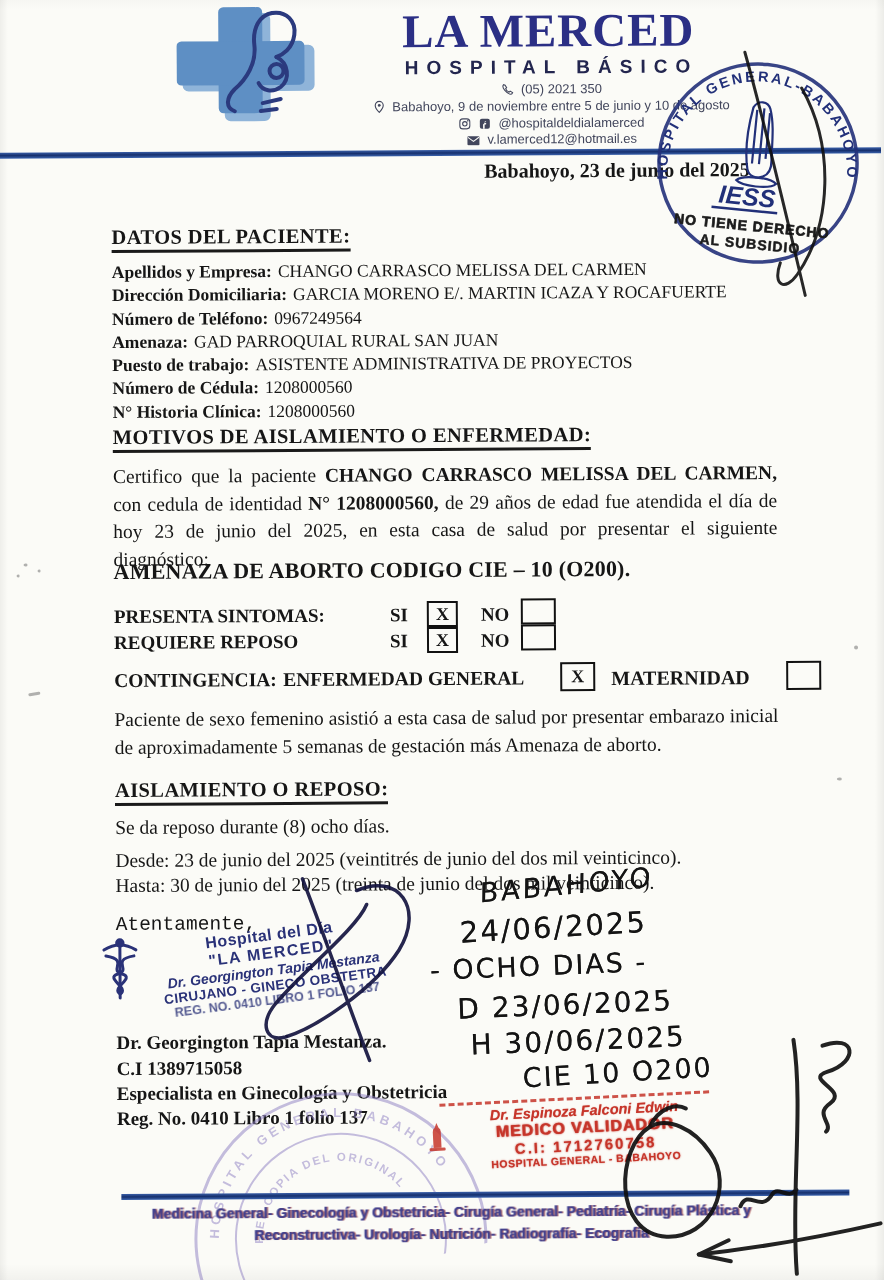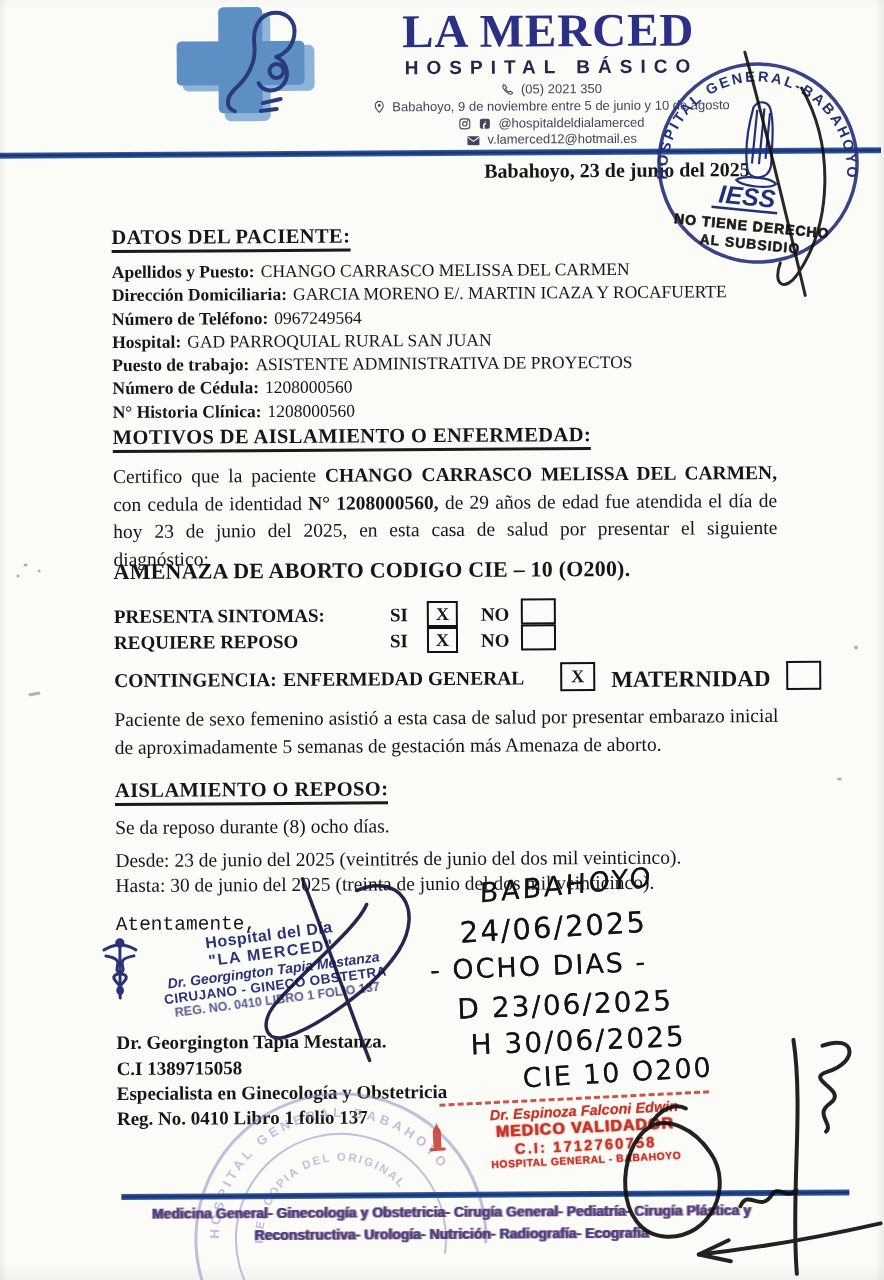--- a/index.html
+++ b/index.html
@@ -182,24 +182,24 @@
     <g fill="none" stroke="#101010" stroke-width="3" stroke-linecap="round" opacity=".9">
       <path d="M88,8 C116,80 150,180 172,244"></path>
       <path d="M148,38 C186,92 192,170 162,224 C152,242 138,238 144,214"></path>
     </g>
   </svg>
 
   <div class="date">Babahoyo, 23 de junio del 2025</div>
 
   <div class="sec sec1">DATOS DEL PACIENTE:</div>
   <div class="fields">
-    <div><span class="flabel">Apellidos y Puesto:</span><span>CHANGO CARRASCO MELISSA DEL CARMEN</span></div>
+    <div><span class="flabel">Apellidos y Empresa:</span><span>CHANGO CARRASCO MELISSA DEL CARMEN</span></div>
     <div><span class="flabel">Dirección Domiciliaria:</span><span>GARCIA MORENO E/. MARTIN ICAZA Y ROCAFUERTE</span></div>
     <div><span class="flabel">Número de Teléfono:</span><span>0967249564</span></div>
-    <div><span class="flabel">Hospital:</span><span>GAD PARROQUIAL RURAL SAN JUAN</span></div>
+    <div><span class="flabel">Amenaza:</span><span>GAD PARROQUIAL RURAL SAN JUAN</span></div>
     <div><span class="flabel">Puesto de trabajo:</span><span>ASISTENTE ADMINISTRATIVA DE PROYECTOS</span></div>
     <div><span class="flabel">Número de Cédula:</span><span>1208000560</span></div>
     <div><span class="flabel">N° Historia Clínica:</span><span>1208000560</span></div>
   </div>
 
   <div class="sec sec2">MOTIVOS DE AISLAMIENTO O ENFERMEDAD:</div>
   <div class="para para1">
     <span>Certifico que la paciente </span><span class="bold">CHANGO CARRASCO MELISSA DEL CARMEN,</span><span> con cedula de identidad </span><span class="bold">N° 1208000560,</span><span> de 29 años de edad fue atendida el día de hoy 23 de junio del 2025, en esta casa de salud por presentar el siguiente diagnóstico:</span>
   </div>
   <div class="diag">AMENAZA DE ABORTO CODIGO CIE – 10 (O200).</div>
@@ -212,21 +212,21 @@
 
   <div class="cklabel" style="left:114px;top:630px;">REQUIERE REPOSO</div>
   <div class="cklabel" style="left:390px;top:630px;">SI</div>
   <div class="box bx-si" style="left:427px;top:627px;">X</div>
   <div class="cklabel" style="left:481px;top:630px;">NO</div>
   <div class="box bx-no" style="left:521px;top:625px;"></div>
 
   <div class="cklabel" style="left:114px;top:668px;font-size:19.5px;">CONTINGENCIA:</div>
   <div class="cklabel" style="left:283px;top:668px;font-size:19.5px;">ENFERMEDAD GENERAL</div>
   <div class="box bx-c" style="left:560px;top:663px;">X</div>
-  <div class="cklabel" style="left:611px;top:668px;font-size:23px;">MATERNIDAD</div>
+  <div class="cklabel" style="left:611px;top:668px;font-size:20px;">MATERNIDAD</div>
   <div class="box bx-c" style="left:786px;top:663px;"></div>
 
   <div class="para para2">Paciente de sexo femenino asistió a esta casa de salud por presentar embarazo inicial de aproximadamente 5 semanas de gestación más Amenaza de aborto.</div>
 
   <div class="sec sec3">AISLAMIENTO O REPOSO:</div>
   <div class="rline" style="top:815px;">Se da reposo durante (8) ocho días.</div>
   <div class="rline" style="top:848px;">Desde: 23 de junio del 2025 (veintitrés de junio del dos mil veinticinco).</div>
   <div class="rline" style="top:873px;">Hasta: 30 de junio del 2025 (treinta de junio del dos mil veinticinco).</div>
 
   <div class="hw hw-city">BABAHOYO</div>

